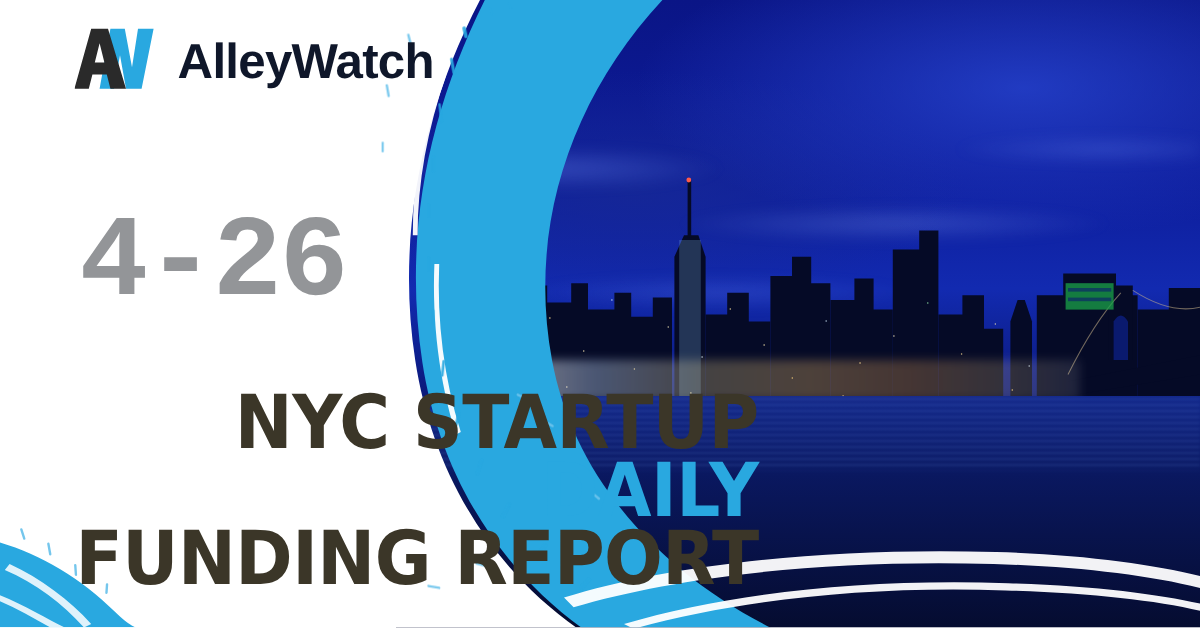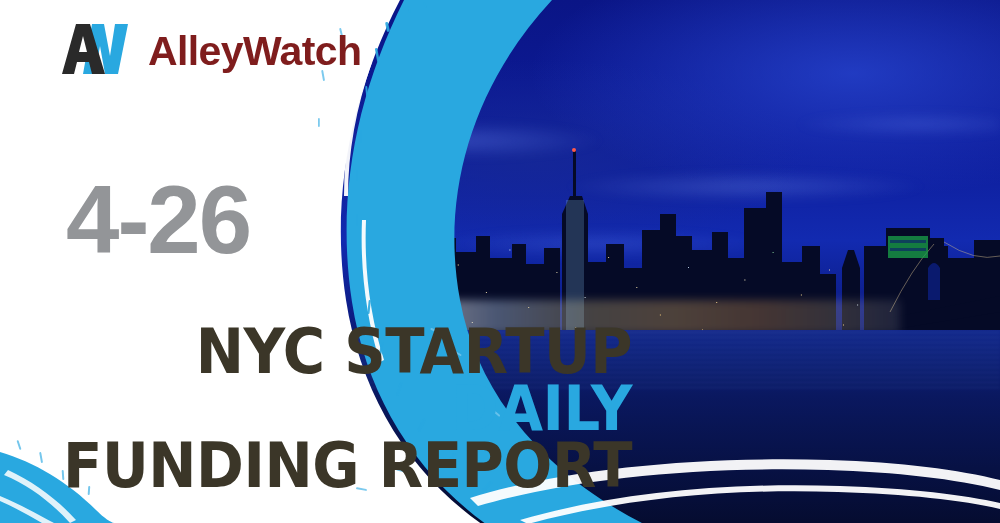--- a/index.html
+++ b/index.html
@@ -128,31 +128,31 @@
     width: 78px;
     height: 62px;
     flex: 0 0 auto;
   }
   .logo-mark svg { display: block; width: 78px; height: 62px; }
   .logo-word {
     font-family: "Liberation Sans", sans-serif;
     font-weight: bold;
     font-size: 41px;
     letter-spacing: -0.6px;
-    color: #7f1d1d;
+    color: #0f172a;
     line-height: 1;
     white-space: nowrap;
     margin-top: 4px;
   }
 
   
   .date {
     position: absolute;
     left: 66px; top: 172px;
-    font-family: Liberation Sans, sans-serif;
+    font-family: Liberation Mono, monospace;
     font-weight: bold;
     font-size: 96px;
     line-height: 1;
     letter-spacing: -2px;
     color: #939598;
     white-space: nowrap;
   }
 
   
   .headline {

